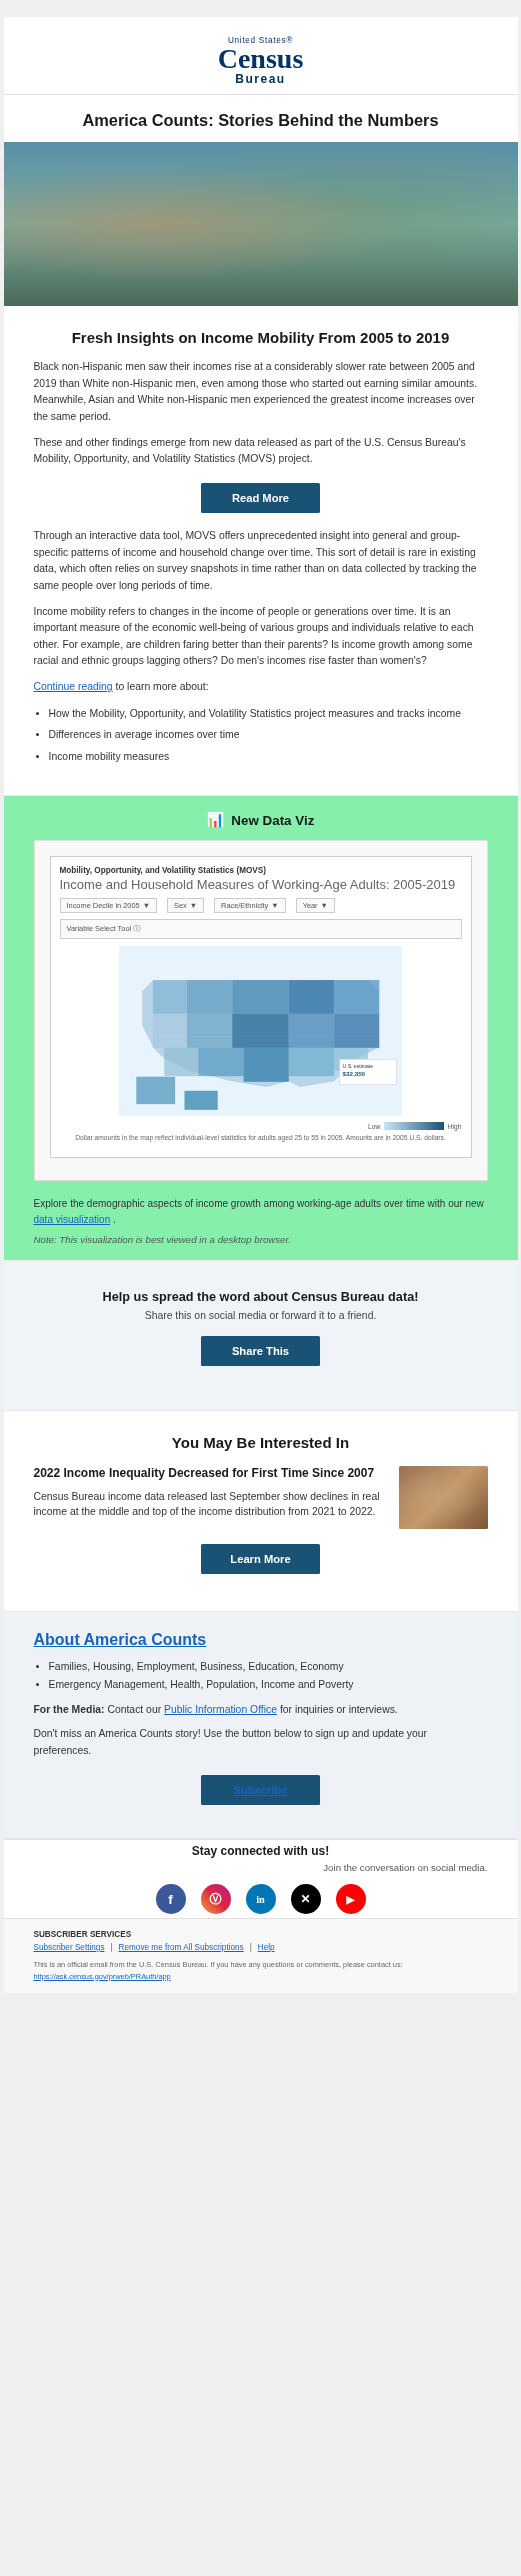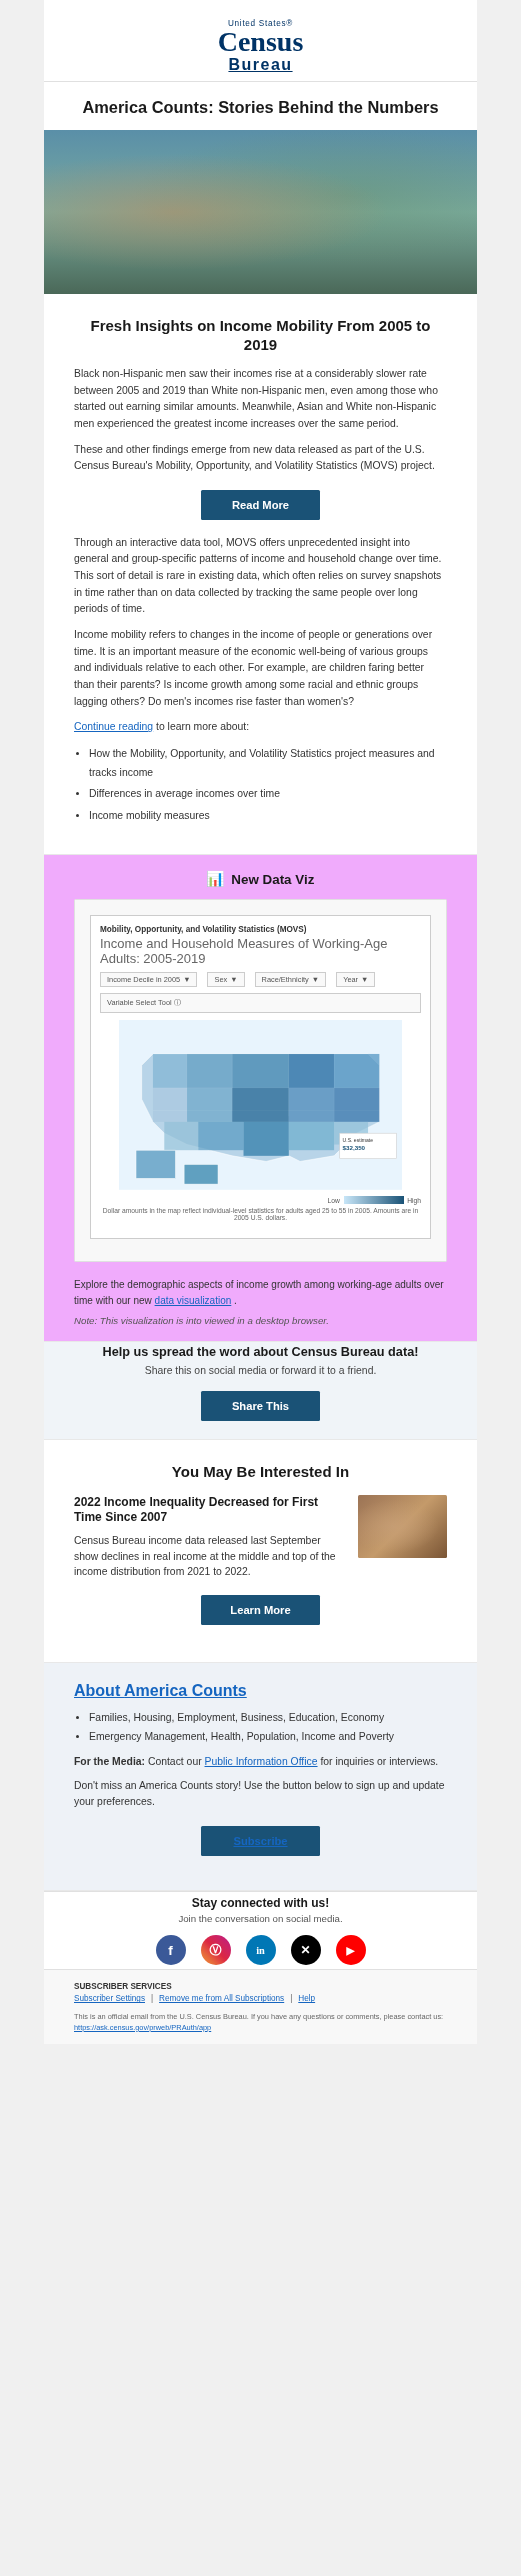--- a/index.html
+++ b/index.html
@@ -3,23 +3,23 @@
   <meta charset="utf-8">
   <style>
     * { box-sizing: border-box; margin: 0; padding: 0; }
     body {
       font-family: Arial, sans-serif;
       background: #f0f0f0;
       display: flex;
       justify-content: center;
     }
     .email-container {
-      width: 433px;
-      background: #f0abfc;
-      margin: 0 auto;
+      width: 514px;
+      background: #86efac;
+      margin: 17px auto;
     }
     
     .header {
       background: #ffffff;
       text-align: center;
       padding: 15px 30px 7.4px;
       border-bottom: 0.7px solid #e0e0e0;
     }
     .header .census-logo {
       display: inline-flex;
@@ -33,25 +33,24 @@
       letter-spacing: 0.7px;
     }
     .logo-main {
       font-size: 28px;
       font-weight: 900;
       color: #003366;
       font-family: 'Georgia', serif;
       line-height: 1;
     }
     .logo-bureau {
-      font-size: 16px;
+      font-size: 12px;
       font-weight: bold;
       color: #003366;
       letter-spacing: 1.5px;
-      text-decoration: underline;
     }
     .page-title-section {
       background: #ffffff;
       text-align: center;
       padding: 15px 30px 11.2px;
     }
     .page-title-section h1 {
       font-size: 16.4px;
       font-weight: bold;
       color: #1a1a1a;
@@ -234,21 +233,21 @@
     }
     .viz-note {
       font-size: 9.7px;
       font-style: italic;
       color: #555555;
       padding: 0 30px 15px;
     }
     
     .share-section {
       background: #f0f4f8;
-      padding: 3px 30px;
+      padding: 29px 30px;
       text-align: center;
       margin: 0;
     }
     .share-section h3 {
       font-size: 12.7px;
       font-weight: bold;
       color: #1a1a1a;
       margin-bottom: 6px;
     }
     .share-section p {
@@ -365,20 +364,21 @@
     .social-section h3 {
       font-size: 12px;
       font-weight: bold;
       color: #1a1a1a;
       margin-bottom: 3.7px;
     }
     .social-section p {
       font-size: 9.7px;
       color: #555555;
       margin-bottom: 11.2px;
+      text-align: right;
     }
     .social-icons {
       display: flex;
       justify-content: center;
       gap: 15px;
       margin-top: 7.4px;
     }
     .social-icon {
       width: 30px;
       height: 30px;
@@ -565,21 +565,21 @@
   </div>
 
   <div class="viz-description">
     <p>
       <span>Explore the demographic aspects of income growth among working-age adults over time with our new</span>
       <a class="continue-link" href="#">data visualization</a>
       <span>.</span>
     </p>
   </div>
   <div class="viz-note">
-    <span>Note: This visualization is into viewed in a desktop browser.</span>
+    <span>Note: This visualization is best viewed in a desktop browser.</span>
   </div>
 
   <hr class="section-divider">
 
   <div class="share-section">
     <h3>Help us spread the word about Census Bureau data!</h3>
     <p>Share this on social media or forward it to a friend.</p>
     <a class="btn-primary" href="#">Share This</a>
   </div>
 

